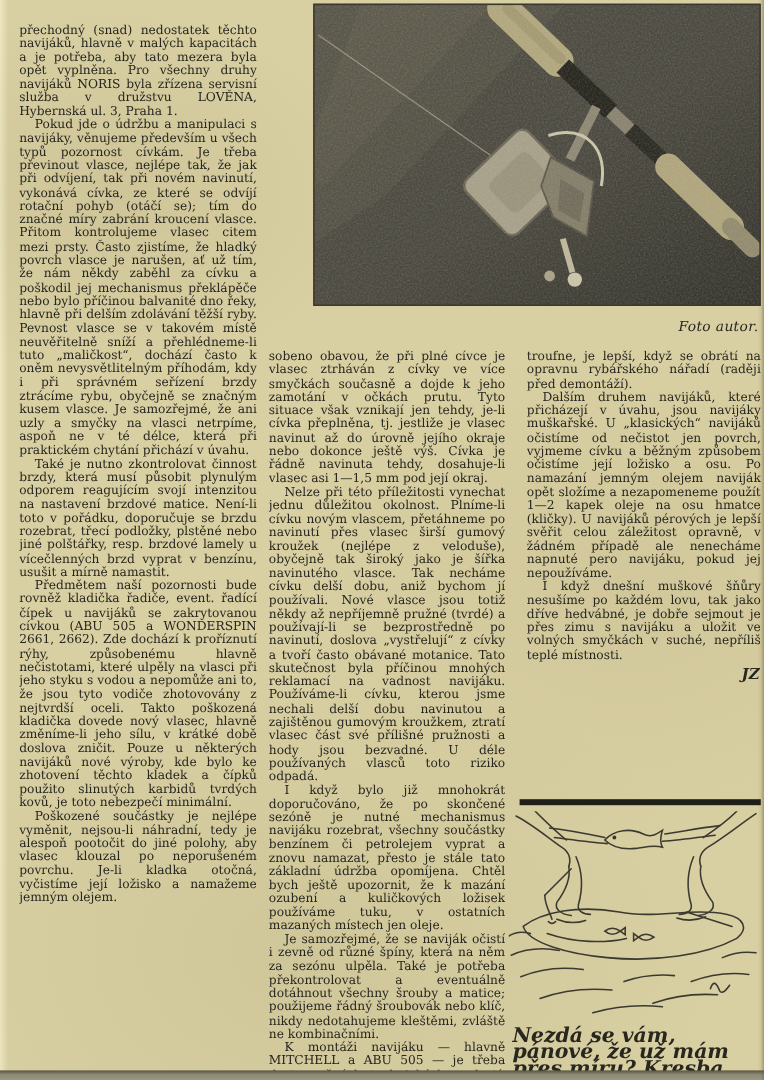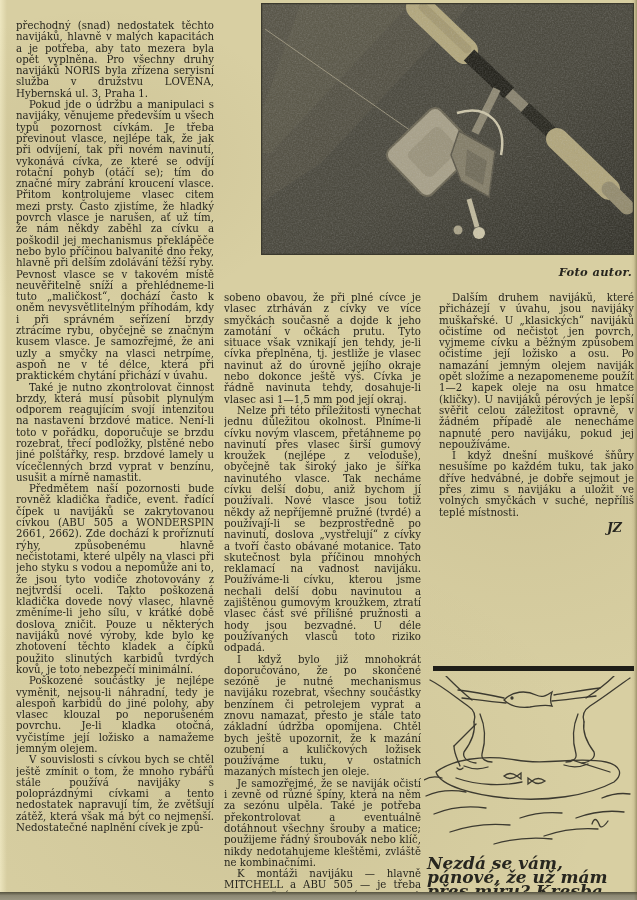--- a/index.html
+++ b/index.html
@@ -15,25 +15,25 @@
     font-family:"DejaVu Serif", "Liberation Serif", serif;
     color:#27261f;
   }
   .col{position:absolute;overflow:hidden;font-size:10.2px;line-height:11.3px;}
   .col1{left:16px;top:20px;width:198px;height:889px;}
   .col2{left:224px;top:292px;width:197px;height:601px;}
   .col3{left:439px;top:292px;width:195px;height:372px;}
   .par{margin:0;text-align:justify;}
   .par.ind{text-indent:13px;}
   .signature{font-weight:bold;font-style:italic;font-size:12.5px;text-align:right;
-    padding-right:12px;margin-top:4px;}
+    padding-right:1px;margin-top:4px;}
   .photo{position:absolute;left:261px;top:3px;width:373px;height:252px;}
   .photo svg{display:block;width:100%;height:100%;}
   .photo-caption{position:absolute;left:430px;top:265px;width:202px;text-align:right;
-    font-style:italic;font-size:11.5px;letter-spacing:0.3px;font-weight:bold;}
+    font-style:italic;font-size:11.5px;letter-spacing:0.3px;}
   .rule{position:absolute;left:433px;top:666px;width:201px;height:5px;background:#1f1e18;}
   .cartoon{position:absolute;left:424px;top:676px;width:212px;height:178px;}
   .cartoon svg{display:block;width:100%;height:100%;}
   .cartoon-caption{position:absolute;left:427px;top:856px;width:207px;text-align:left;
     font-weight:bold;font-style:italic;font-size:17px;line-height:14px;}
   .bottom-edge{position:absolute;left:0;top:892px;width:637px;height:8px;
     background:linear-gradient(#56533f,#8d8974 45%,#9a9682);}
   .right-edge{position:absolute;right:0;top:0;width:3px;height:900px;
     background:linear-gradient(270deg, rgba(90,80,45,0.35), rgba(90,80,45,0));}
 </style>
@@ -87,34 +87,34 @@
       <rect x="0.5" y="0.5" width="372" height="251" fill="none" stroke="#3b392e" stroke-width="1.5"></rect>
     </svg>
   </div>
   <div class="photo-caption">Foto autor.</div>
 
   <div class="col col1">
       <p class="par">přechodný (snad) nedostatek těchto navijáků, hlavně v malých kapacitách a je potřeba, aby tato mezera byla opět vyplněna. Pro všechny druhy navijáků NORIS byla zřízena servisní služba v družstvu LOVĚNA, Hybernská ul. 3, Praha 1.</p>
       <p class="par ind">Pokud jde o údržbu a manipulaci s navijáky, věnujeme především u všech typů pozornost cívkám. Je třeba převinout vlasce, nejlépe tak, že jak při odvíjení, tak při novém navinutí, vykonává cívka, ze které se odvíjí rotační pohyb (otáčí se); tím do značné míry zabrání kroucení vlasce. Přitom kontrolujeme vlasec citem mezi prsty. Často zjistíme, že hladký povrch vlasce je narušen, ať už tím, že nám někdy zaběhl za cívku a poškodil jej mechanismus překlápěče nebo bylo příčinou balvanité dno řeky, hlavně při delším zdolávání těžší ryby. Pevnost vlasce se v takovém místě neuvěřitelně sníží a přehlédneme-li tuto „maličkost“, dochází často k oněm nevysvětlitelným příhodám, kdy i při správném seřízení brzdy ztrácíme rybu, obyčejně se značným kusem vlasce. Je samozřejmé, že ani uzly a smyčky na vlasci netrpíme, aspoň ne v té délce, která při praktickém chytání přichází v úvahu.</p>
       <p class="par ind">Také je nutno zkontrolovat činnost brzdy, která musí působit plynulým odporem reagujícím svojí intenzitou na nastavení brzdové matice. Není-li toto v pořádku, doporučuje se brzdu rozebrat, třecí podložky, plstěné nebo jiné polštářky, resp. brzdové lamely u vícečlenných brzd vyprat v benzínu, usušit a mírně namastit.</p>
       <p class="par ind">Předmětem naší pozornosti bude rovněž kladička řadiče, event. řadící čípek u navijáků se zakrytovanou cívkou (ABU 505 a WONDERSPIN 2661, 2662). Zde dochází k proříznutí rýhy, způsobenému hlavně nečistotami, které ulpěly na vlasci při jeho styku s vodou a nepomůže ani to, že jsou tyto vodiče zhotovovány z nejtvrdší oceli. Takto poškozená kladička dovede nový vlasec, hlavně změníme-li jeho sílu, v krátké době doslova zničit. Pouze u některých navijáků nové výroby, kde bylo ke zhotovení těchto kladek a čípků použito slinutých karbidů tvrdých kovů, je toto nebezpečí minimální.</p>
-      <p class="par ind">Poškozené součástky je nejlépe vyměnit, nejsou-li náhradní, tedy je alespoň karbidů do jiné polohy, aby vlasec klouzal po neporušeném povrchu. Je-li kladka otočná, vyčistíme její ložisko a namažeme jemným olejem.</p>
-      <p class="par ind">V souvislosti s cívkou bych se chtěl ještě zmínit o tom, že mnoho rybářů stále používá navijáky s poloprázdnými cívkami a tento nedostatek napravují tím, že zvětšují zátěž, která však má být co nejmenší. Nedostatečné naplnění cívek je způ-</p>
+      <p class="par ind">Poškozené součástky je nejlépe vyměnit, nejsou-li náhradní, tedy je alespoň pootočit do jiné polohy, aby vlasec klouzal po neporušeném povrchu. Je-li kladka otočná, vyčistíme její ložisko a namažeme jemným olejem.</p>
     </div>
   <div class="col col2">
       <p class="par">sobeno obavou, že při plné cívce je vlasec ztrháván z cívky ve více smyčkách současně a dojde k jeho zamotání v očkách prutu. Tyto situace však vznikají jen tehdy, je-li cívka přeplněna, tj. jestliže je vlasec navinut až do úrovně jejího okraje nebo dokonce ještě výš. Cívka je řádně navinuta tehdy, dosahuje-li vlasec asi 1—1,5 mm pod její okraj.</p>
       <p class="par ind">Nelze při této příležitosti vynechat jednu důležitou okolnost. Plníme-li cívku novým vlascem, přetáhneme po navinutí přes vlasec širší gumový kroužek (nejlépe z veloduše), obyčejně tak široký jako je šířka navinutého vlasce. Tak necháme cívku delší dobu, aniž bychom jí používali. Nové vlasce jsou totiž někdy až nepříjemně pružné (tvrdé) a používají-li se bezprostředně po navinutí, doslova „vystřelují“ z cívky a tvoří často obávané motanice. Tato skutečnost byla příčinou mnohých reklamací na vadnost navijáku. Používáme-li cívku, kterou jsme nechali delší dobu navinutou a zajištěnou gumovým kroužkem, ztratí vlasec část své přílišné pružnosti a hody jsou bezvadné. U déle používaných vlasců toto riziko odpadá.</p>
       <p class="par ind">I když bylo již mnohokrát doporučováno, že po skončené sezóně je nutné mechanismus navijáku rozebrat, všechny součástky benzínem či petrolejem vyprat a znovu namazat, přesto je stále tato základní údržba opomíjena. Chtěl bych ještě upozornit, že k mazání ozubení a kuličkových ložisek používáme tuku, v ostatních mazaných místech jen oleje.</p>
       <p class="par ind">Je samozřejmé, že se naviják očistí i zevně od různé špíny, která na něm za sezónu ulpěla. Také je potřeba překontrolovat a eventuálně dotáhnout všechny šrouby a matice; použijeme řádný šroubovák nebo klíč, nikdy nedotahujeme kleštěmi, zvláště ne kombinačními.</p>
       <p class="par ind">K montáži navijáku — hlavně MITCHELL a ABU 505 — je třeba dost značných technických znalostí. Proto, pokud si na to majitel ne-</p>
     </div>
   <div class="col col3">
     <div>
+        <p class="par">troufne, je lepší, když se obrátí na opravnu rybářského nářadí (raději před demontáží).</p>
         <p class="par ind">Dalším druhem navijáků, které přicházejí v úvahu, jsou navijáky muškařské. U „klasických“ navijáků očistíme od nečistot jen povrch, vyjmeme cívku a běžným způsobem očistíme její ložisko a osu. Po namazání jemným olejem naviják opět složíme a nezapomeneme použít 1—2 kapek oleje na osu hmatce (kličky). U navijáků pérových je lepší svěřit celou záležitost opravně, v žádném případě ale nenecháme napnuté pero navijáku, pokud jej nepoužíváme.</p>
-        <p class="par ind">I když dnešní muškové šňůry nesušíme po každém tuku, tak jako dříve hedvábné, je dobře sejmout je přes zimu s navijáku a uložit ve volných smyčkách v suché, nepříliš teplé místnosti.</p>
+        <p class="par ind">I když dnešní muškové šňůry nesušíme po každém lovu, tak jako dříve hedvábné, je dobře sejmout je přes zimu s navijáku a uložit ve volných smyčkách v suché, nepříliš teplé místnosti.</p>
       </div>
     <div class="signature">JZ</div>
   </div>
 
   <div class="rule"></div>
 
   <div class="cartoon">
     <svg viewBox="0 0 212 178" fill="none" stroke="#3c3a30" stroke-width="1.3" stroke-linecap="round">
       <g>
         <path d="M6,4 C18,10 30,20 44,30 C50,34 52,40 50,46"></path>

